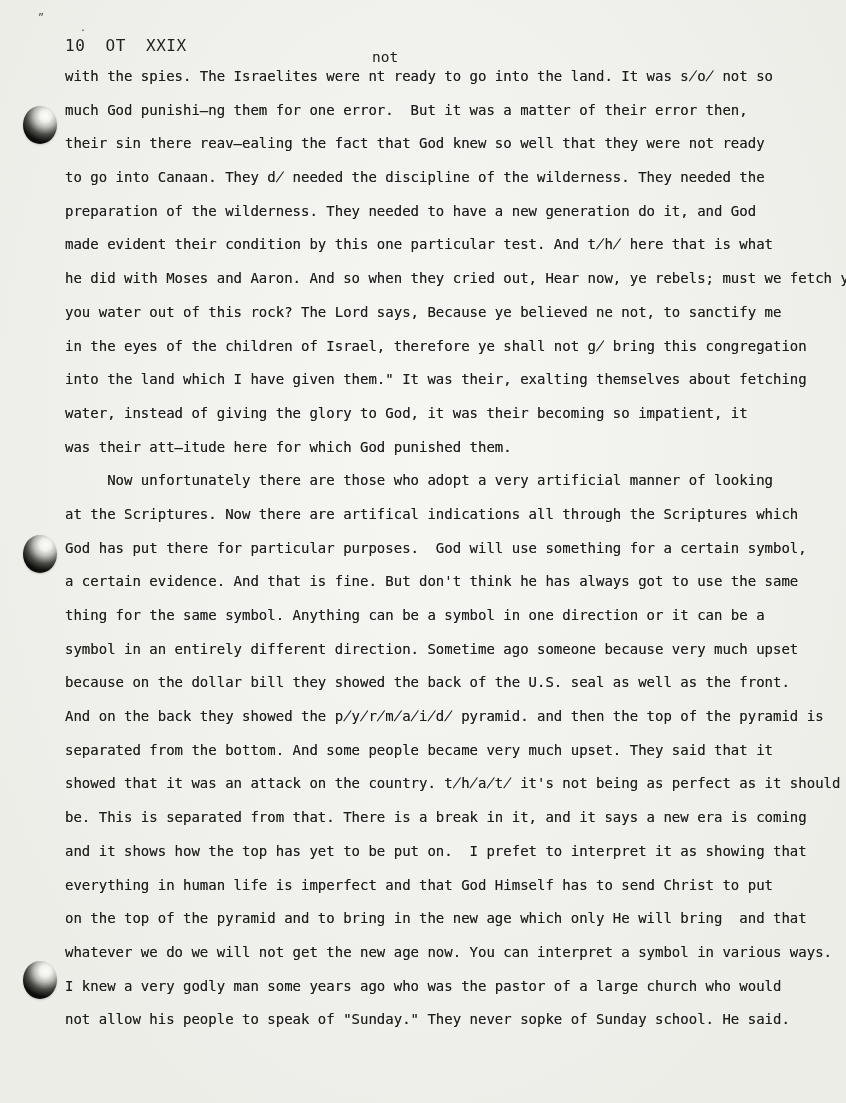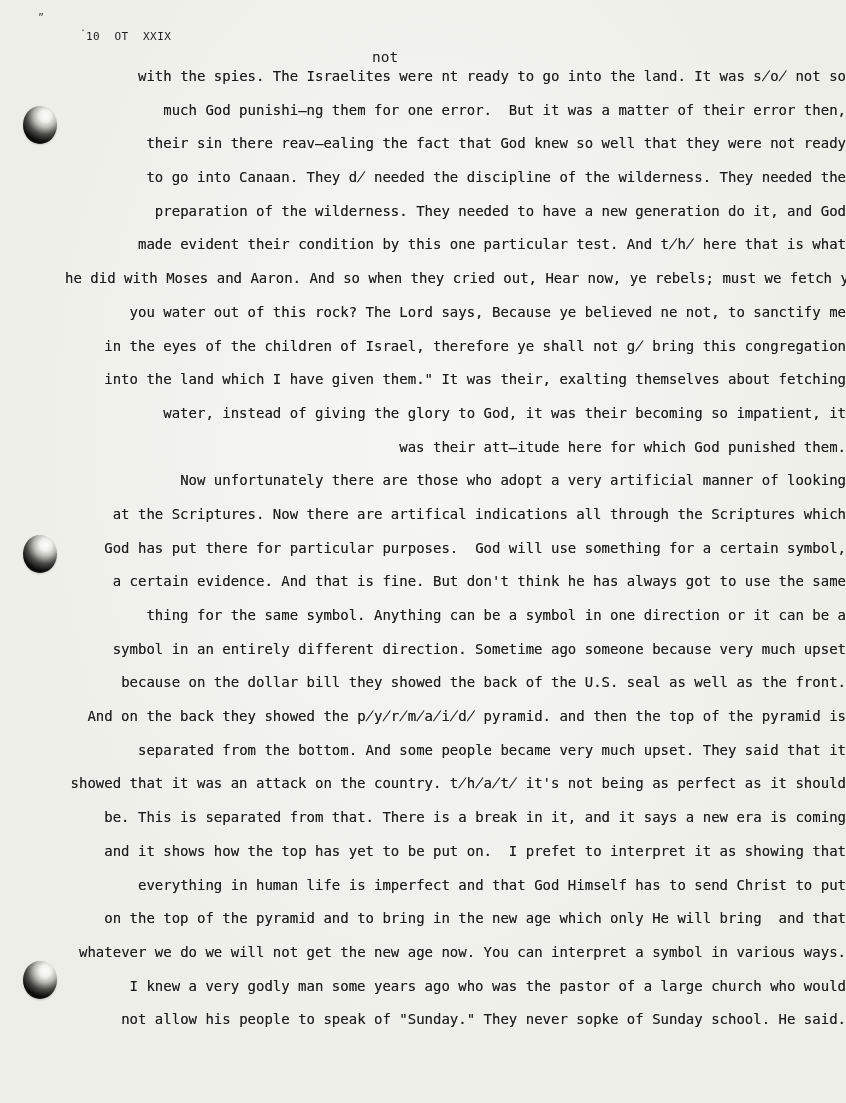--- a/index.html
+++ b/index.html
@@ -18,26 +18,25 @@
     position: absolute;
     inset: 0;
     background:
       radial-gradient(ellipse at 50% 40%, rgba(255,255,255,0.35), rgba(0,0,0,0.015) 80%),
       #f1f1ec;
     color: #1f1f1f;
   }
   .header {
     position: absolute;
     left: 65px;
-    top: 30px;
-    font-size: 11px;
+    top: 36px;
+    font-size: 16px;
     letter-spacing: 0.5px;
     white-space: pre;
     color: #222;
-    margin-left: 21px;
   }
   .insertion {
     position: absolute;
     left: 372px;
     top: 49px;
     font-size: 14.5px;
     white-space: pre;
     color: #1d1d1d;
     text-align: right;
   }
@@ -47,21 +46,20 @@
     top: 60px;
     right: 0;
     font-size: 14px;
     line-height: 33.7px;
     white-space: pre;
     color: #1d1d1d;
     text-shadow: 0 0 0.5px rgba(20,20,20,0.55);
   }
   .text-line {
     height: 33.7px;
-    text-align: right;
   }
   .hole {
     position: absolute;
     left: 23px;
     width: 34px;
     height: 38px;
     border-radius: 50%;
     background: radial-gradient(circle at 66% 26%,
       #fdfdfb 0%, #f0f0ec 16%, #b9b9b4 32%, #4a4a46 52%, #0c0c0a 72%);
     box-shadow: 0 1px 2px rgba(0,0,0,0.18);

